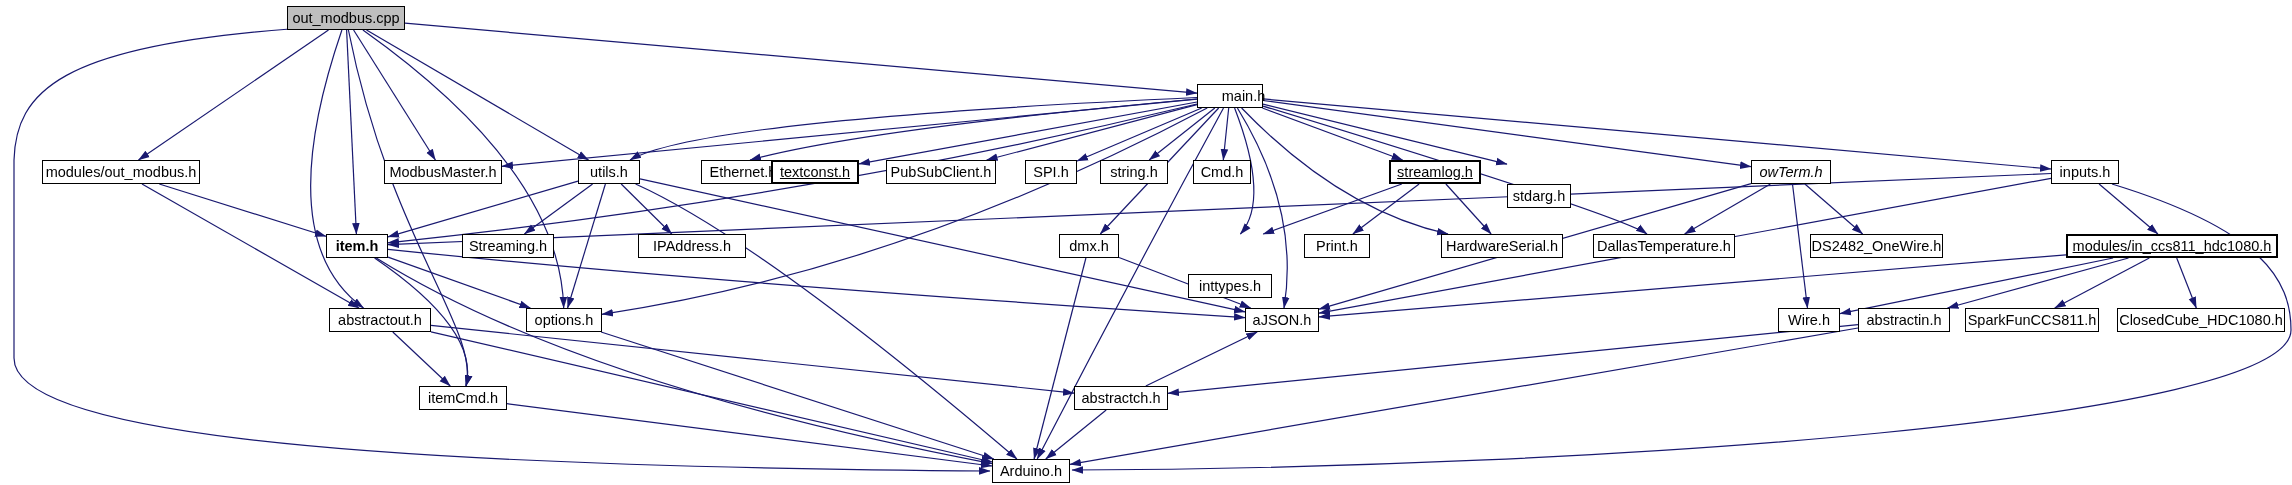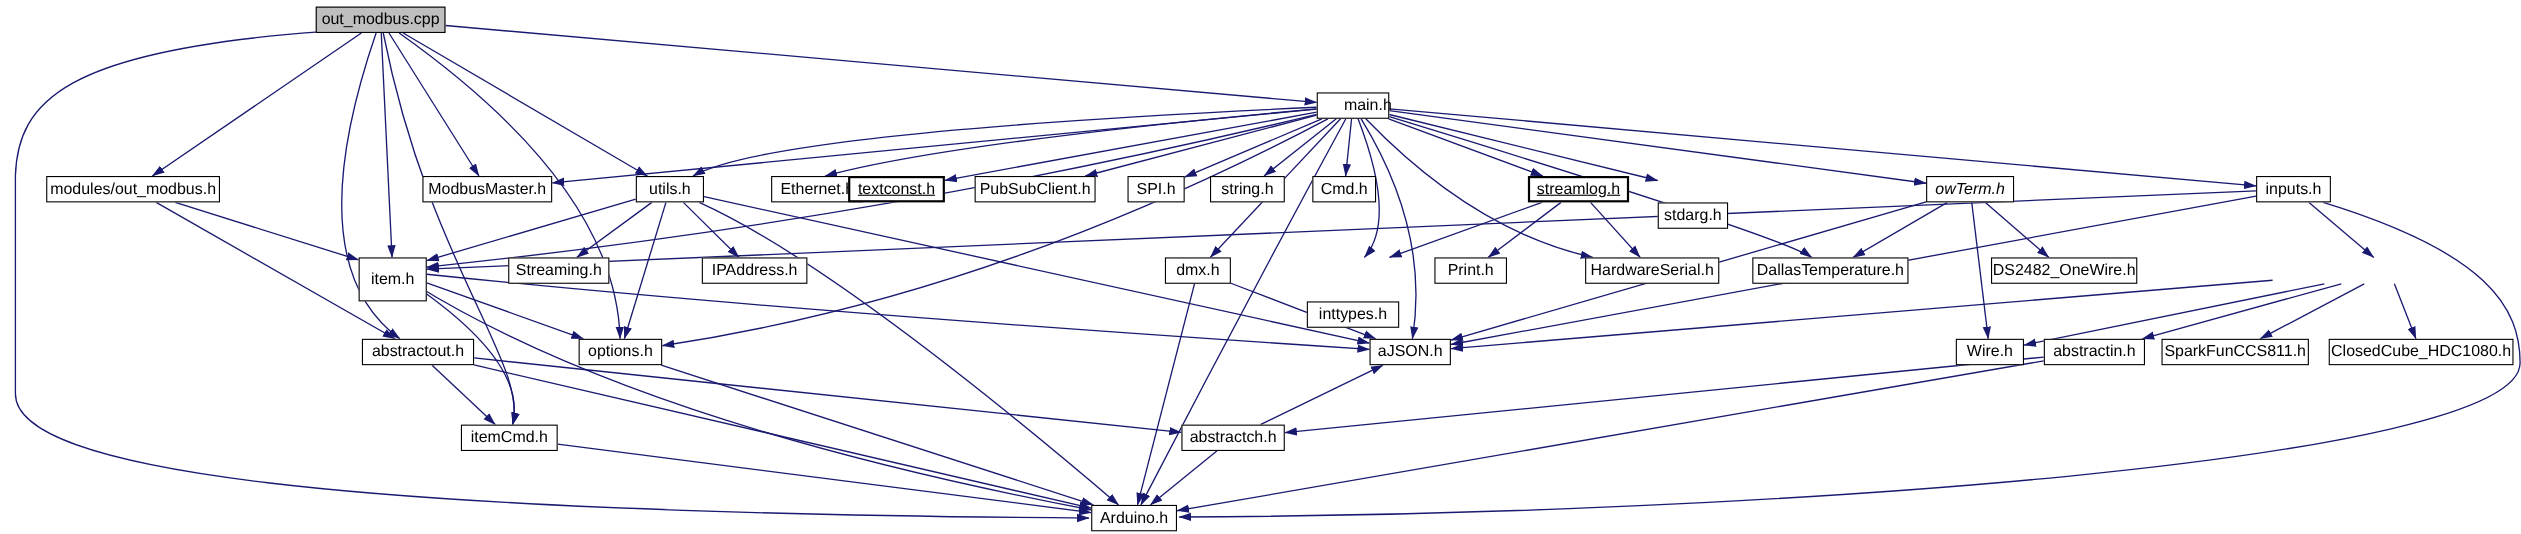--- a/index.html
+++ b/index.html
@@ -139,29 +139,30 @@
     <div class="node" style="left: 701px; top: 160px; width: 84px; height: 24px;">Ethernet.h</div>
     <div class="node bold" style="left: 771px; top: 160px; width: 88px; height: 24px;">textconst.h</div>
     <div class="node" style="left: 886px; top: 160px; width: 110px; height: 24px;">PubSubClient.h</div>
     <div class="node" style="left: 1025px; top: 160px; width: 52px; height: 24px;">SPI.h</div>
     <div class="node" style="left: 1100px; top: 160px; width: 68px; height: 24px;">string.h</div>
     <div class="node" style="left: 1193px; top: 160px; width: 58px; height: 24px;">Cmd.h</div>
     <div class="node bold" style="left: 1389px; top: 160px; width: 92px; height: 24px;">streamlog.h</div>
     <div class="node" style="left: 1507px; top: 160px; width: 64px; height: 24px; margin-top: 24px;">stdarg.h</div>
     <div class="node" style="left: 1751px; top: 160px; width: 80px; height: 24px; font-style: italic;">owTerm.h</div>
     <div class="node" style="left: 2051px; top: 160px; width: 68px; height: 24px;">inputs.h</div>
-    <div class="node" style="left: 326px; top: 234px; width: 62px; height: 40px;">item.h</div>
+    <div class="node" style="left: 326px; top: 234px; width: 62px; height: 24px; font-weight: bold;">item.h</div>
     <div class="node" style="left: 462px; top: 234px; width: 92px; height: 24px;">Streaming.h</div>
-    <div class="node" style="left: 638px; top: 234px; width: 96px; height: 24px;">IPAddress.h</div>
+    <div class="node" style="left: 638px; top: 234px; width: 108px; height: 24px;">IPAddress.h</div>
     <div class="node" style="left: 1059px; top: 234px; width: 60px; height: 24px;">dmx.h</div>
     <div class="node" style="left: 1188px; top: 234px; width: 84px; height: 24px; margin-top: 40px;">inttypes.h</div>
     <div class="node" style="left: 1304px; top: 234px; width: 66px; height: 24px;">Print.h</div>
     <div class="node" style="left: 1441px; top: 234px; width: 122px; height: 24px;">HardwareSerial.h</div>
     <div class="node" style="left: 1593px; top: 234px; width: 142px; height: 24px;">DallasTemperature.h</div>
     <div class="node" style="left: 1810px; top: 234px; width: 133px; height: 24px;">DS2482_OneWire.h</div>
+    <div class="node bold" style="left: 2066px; top: 234px; width: 212px; height: 24px;">modules/in_ccs811_hdc1080.h</div>
     <div class="node" style="left: 329px; top: 308px; width: 102px; height: 24px;">abstractout.h</div>
     <div class="node" style="left: 526px; top: 308px; width: 76px; height: 24px;">options.h</div>
     <div class="node" style="left: 1245px; top: 308px; width: 74px; height: 24px;">aJSON.h</div>
     <div class="node" style="left: 1778px; top: 308px; width: 62px; height: 24px;">Wire.h</div>
     <div class="node" style="left: 1858px; top: 308px; width: 92px; height: 24px;">abstractin.h</div>
     <div class="node" style="left: 1965px; top: 308px; width: 134px; height: 24px;">SparkFunCCS811.h</div>
     <div class="node" style="left: 2117px; top: 308px; width: 168px; height: 24px;">ClosedCube_HDC1080.h</div>
     <div class="node" style="left: 419px; top: 386px; width: 88px; height: 24px;">itemCmd.h</div>
     <div class="node" style="left: 1074px; top: 386px; width: 94px; height: 24px;">abstractch.h</div>
     <div class="node" style="left: 992px; top: 459px; width: 78px; height: 24px;">Arduino.h</div>

